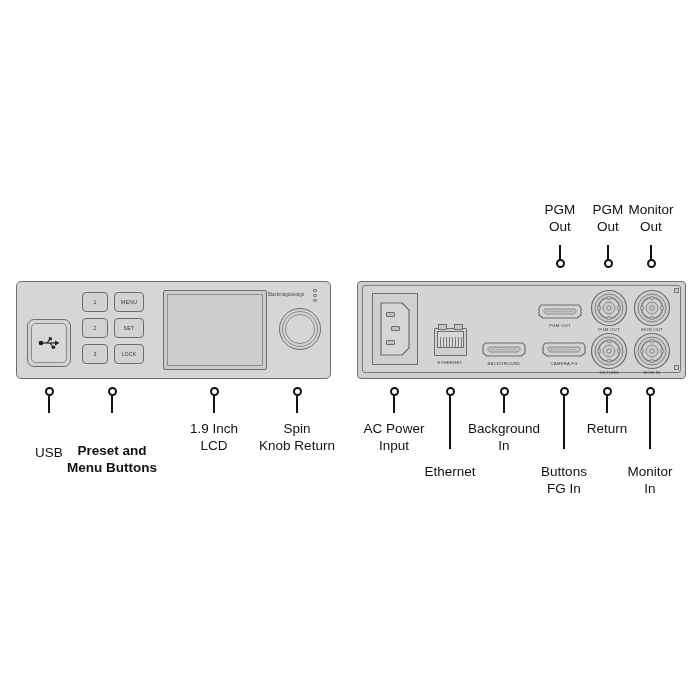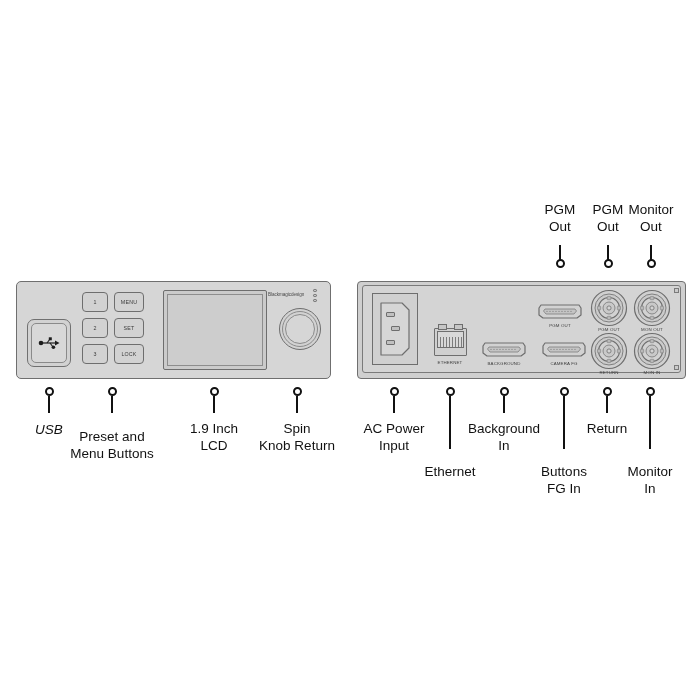--- a/index.html
+++ b/index.html
@@ -351,26 +351,26 @@
       <rect x="17.2" y="27.3" width="3.6" height="3.2" rx="0.6"></rect>
       <rect x="7.5" y="17.2" width="3.2" height="3.6" rx="0.6"></rect>
       <rect x="27.3" y="17.2" width="3.2" height="3.6" rx="0.6"></rect>
     </g>
   </svg>
   <div class="port-label" style="left:652px;top:370px;">MON IN</div>
 
   <div class="callout">
     <div class="lead-dot" style="left:45px;top:387px;"></div>
     <div class="lead-line" style="left:48px;top:396px;height:17px;"></div>
-    <div class="callout-label" style="left:49px;top:422px;width:90px;font-style:italic;">USB</div>
+    <div class="callout-label" style="left:49px;top:445px;width:90px;">USB</div>
   </div>
   <div class="callout">
     <div class="lead-dot" style="left:108px;top:387px;"></div>
     <div class="lead-line" style="left:111px;top:396px;height:17px;"></div>
-    <div class="callout-label" style="left:112px;top:429px;width:130px;">Preset and
+    <div class="callout-label" style="left:112px;top:443px;width:130px;font-weight:bold;">Preset and
 Menu Buttons</div>
   </div>
   <div class="callout">
     <div class="lead-dot" style="left:210px;top:387px;"></div>
     <div class="lead-line" style="left:213px;top:396px;height:17px;"></div>
     <div class="callout-label" style="left:214px;top:421px;width:110px;">1.9 Inch
 LCD</div>
   </div>
   <div class="callout">
     <div class="lead-dot" style="left:293px;top:387px;"></div>

